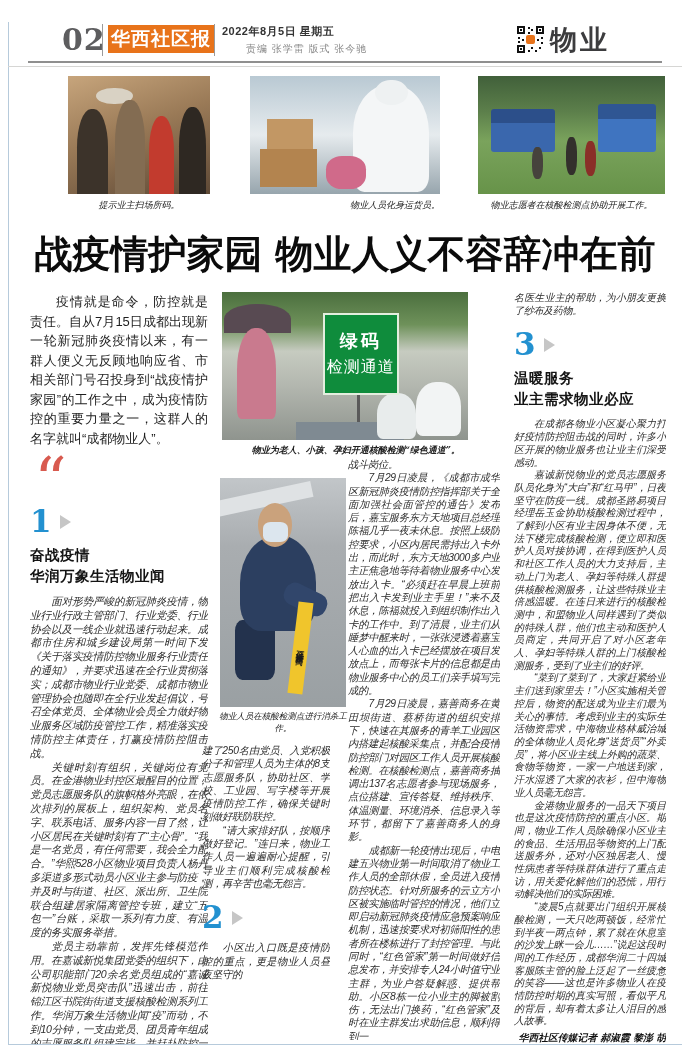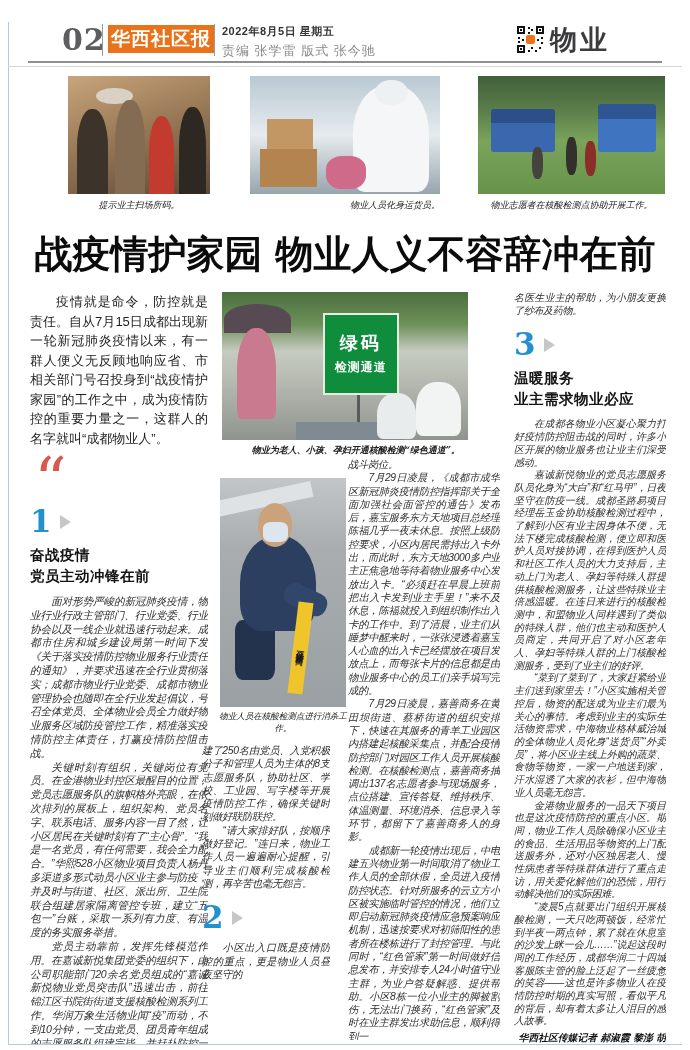--- a/index.html
+++ b/index.html
@@ -12,21 +12,21 @@
   
   .hd{position:absolute;left:28px;top:22px;width:634px;height:38px;}
   .hd-page{position:absolute;left:34px;top:0;font-size:30px;font-weight:800;color:#5d5d5f;
            font-family:"DejaVu Serif","Liberation Serif",serif;letter-spacing:1px;}
   .hd-sep{position:absolute;top:2px;width:1px;height:32px;background:#9a9a9a;}
   .s1{left:74px;} .s2{left:186px;}
   .hd-masthead{position:absolute;left:80px;top:3px;background:#e8731a;color:#fff;font-weight:800;
            font-size:19px;line-height:28px;padding:0 3px;letter-spacing:1px;}
   .hd-date{position:absolute;left:194px;top:2px;}
   .hd-date1{font-size:11px;font-weight:700;color:#333;letter-spacing:0.5px;}
-  .hd-date2{font-size:13px;color:#8a8a8a;margin-top:3px;letter-spacing:1px;}
+  .hd-date2{font-size:10px;color:#8a8a8a;margin-top:3px;letter-spacing:1px;margin-left:24px;}
   .hd-qr{position:absolute;left:489px;top:4px;}
   .hd-section{position:absolute;left:522px;top:0;font-size:27px;font-weight:900;color:#3c3c3e;
            letter-spacing:3px;font-family:"DejaVu Sans","Liberation Sans",sans-serif;}
   .hd-rule{position:absolute;left:28px;top:61px;width:634px;height:2px;background:#8f8f8f;}
   .hd-rule2{position:absolute;left:8px;top:66px;width:674px;height:1px;background:#d6d6d4;}
 
   
   .photo{position:absolute;overflow:hidden;background:#999;}
   .photo i{position:absolute;display:block;}
   .cap{position:absolute;font-family:"DejaVu Serif","Liberation Serif",serif;font-style:italic;
@@ -64,21 +64,21 @@
       background:linear-gradient(180deg,#4b6f3e 0%,#6e915a 22%,#c6cbc0 40%,#b4b8b0 62%,#8f948e 100%);padding-left:8px;}
   .gp .umb{left:1%;top:8%;width:27%;height:20%;background:#584a52;border-radius:50% 50% 0 0;}
   .gp .lady{left:6%;top:24%;width:16%;height:62%;background:#c97a8e;border-radius:45% 45% 10% 10%;}
   .gp .pole{left:55%;top:64%;width:3px;height:24%;background:#5a5a5a;}
   .gp .table{left:30%;bottom:0;width:44%;height:12%;background:#7f8a92;}
   .gp .ppe1{right:3%;bottom:3%;width:18%;height:36%;background:#f2f4f4;border-radius:45% 45% 15% 15%;}
   .gp .ppe2{right:21%;bottom:1%;width:16%;height:31%;background:#e8ecec;border-radius:45% 45% 15% 15%;}
   .gp-sign{position:absolute;left:41%;top:14%;width:72px;height:78px;background:#0f8c3c;border:2px solid #e4eedf;
            display:flex;flex-direction:column;align-items:center;justify-content:center;gap:4px;}
   .gp-sign .l1{color:#fff;font-size:18px;font-weight:800;letter-spacing:3px;}
-  .gp-sign .l2{color:#fff;font-size:12px;font-weight:700;letter-spacing:1px;}
+  .gp-sign .l2{color:#fff;font-size:16px;font-weight:400;letter-spacing:1px;}
   .gp-cap{left:222px;top:444px;width:238px;text-align:right;font-weight:bold;}
 
   
   .mp{left:220px;top:478px;width:126px;height:229px;
       background:linear-gradient(180deg,#c2c6c9 0%,#a9adb0 30%,#9aa0a3 100%);}
   .mp .curb{left:-12%;top:6%;width:86%;height:7%;background:#dfe2e4;transform:rotate(-12deg);}
   .mp .mbody{left:16%;top:25%;width:60%;height:42%;background:#2c3f60;border-radius:50% 50% 28% 28%;}
   .mp .mhead{left:30%;top:11%;width:27%;height:19%;background:#caa27c;border-radius:50%;}
   .mp .mmask{left:34%;top:19%;width:20%;height:9%;background:#dce6ee;border-radius:30%;}
   .mp .marm{left:50%;top:48%;width:36%;height:10%;background:#31466b;border-radius:10px;transform:rotate(26deg);}
@@ -213,21 +213,21 @@
   <div class="col c1">
     <p class="lede">疫情就是命令，防控就是责任。自从7月15日成都出现新一轮新冠肺炎疫情以来，有一群人便义无反顾地响应省、市相关部门号召投身到“战疫情护家园”的工作之中，成为疫情防控的重要力量之一，这群人的名字就叫“成都物业人”。</p>
     <div class="pullquote">“</div>
     <div class="sec">
       <div class="secnum-row">
         <span class="secnum">1</span>
         <span class="tri"></span>
       </div>
       <div class="sectitle">
         <span>奋战疫情</span><br>
-        <span>党员主动冲锋在前</span>
+        <span>华润万象生活物业闻</span>
       </div>
     </div>
     <p class="body">面对形势严峻的新冠肺炎疫情，物业行业行政主管部门、行业党委、行业协会以及一线企业就迅速行动起来。成都市住房和城乡建设局第一时间下发《关于落实疫情防控物业服务行业责任的通知》，并要求迅速在全行业贯彻落实；成都市物业行业党委、成都市物业管理协会也随即在全行业发起倡议，号召全体党员、全体物业会员全力做好物业服务区域防疫管控工作，精准落实疫情防控主体责任，打赢疫情防控阻击战。</p>
     <p class="body">关键时刻有组织，关键岗位有党员。在金港物业封控区最醒目的位置，党员志愿服务队的旗帜格外亮眼，在依次排列的展板上，组织架构、党员名字、联系电话、服务内容一目了然，让小区居民在关键时刻有了“主心骨”。“我是一名党员，有任何需要，我会全力配合。”华熙528小区物业项目负责人杨丹多渠道多形式动员小区业主参与防疫，并及时与街道、社区、派出所、卫生院联合组建居家隔离管控专班，建立“五包一”台账，采取一系列有力度、有温度的务实服务举措。</p>
     <p class="body">党员主动靠前，发挥先锋模范作用。在嘉诚新悦集团党委的组织下，由公司职能部门20余名党员组成的“嘉诚新悦物业党员突击队”迅速出击，前往锦江区书院街街道支援核酸检测系列工作。华润万象生活物业闻“疫”而动，不到10分钟，一支由党员、团员青年组成的志愿服务队组建完毕，并赶赴防控一线。清华坊物业组</p>
   </div>
 
   <div class="col c2">
     <p class="body noind">建了250名由党员、入党积极分子和管理人员为主体的8支志愿服务队，协助社区、学校、工业园、写字楼等开展疫情防控工作，确保关键时刻做好联防联控。</p>
     <p class="body">“请大家排好队，按顺序做好登记。”连日来，物业工作人员一遍遍耐心提醒，引导业主们顺利完成核酸检测，再辛苦也毫无怨言。</p>

